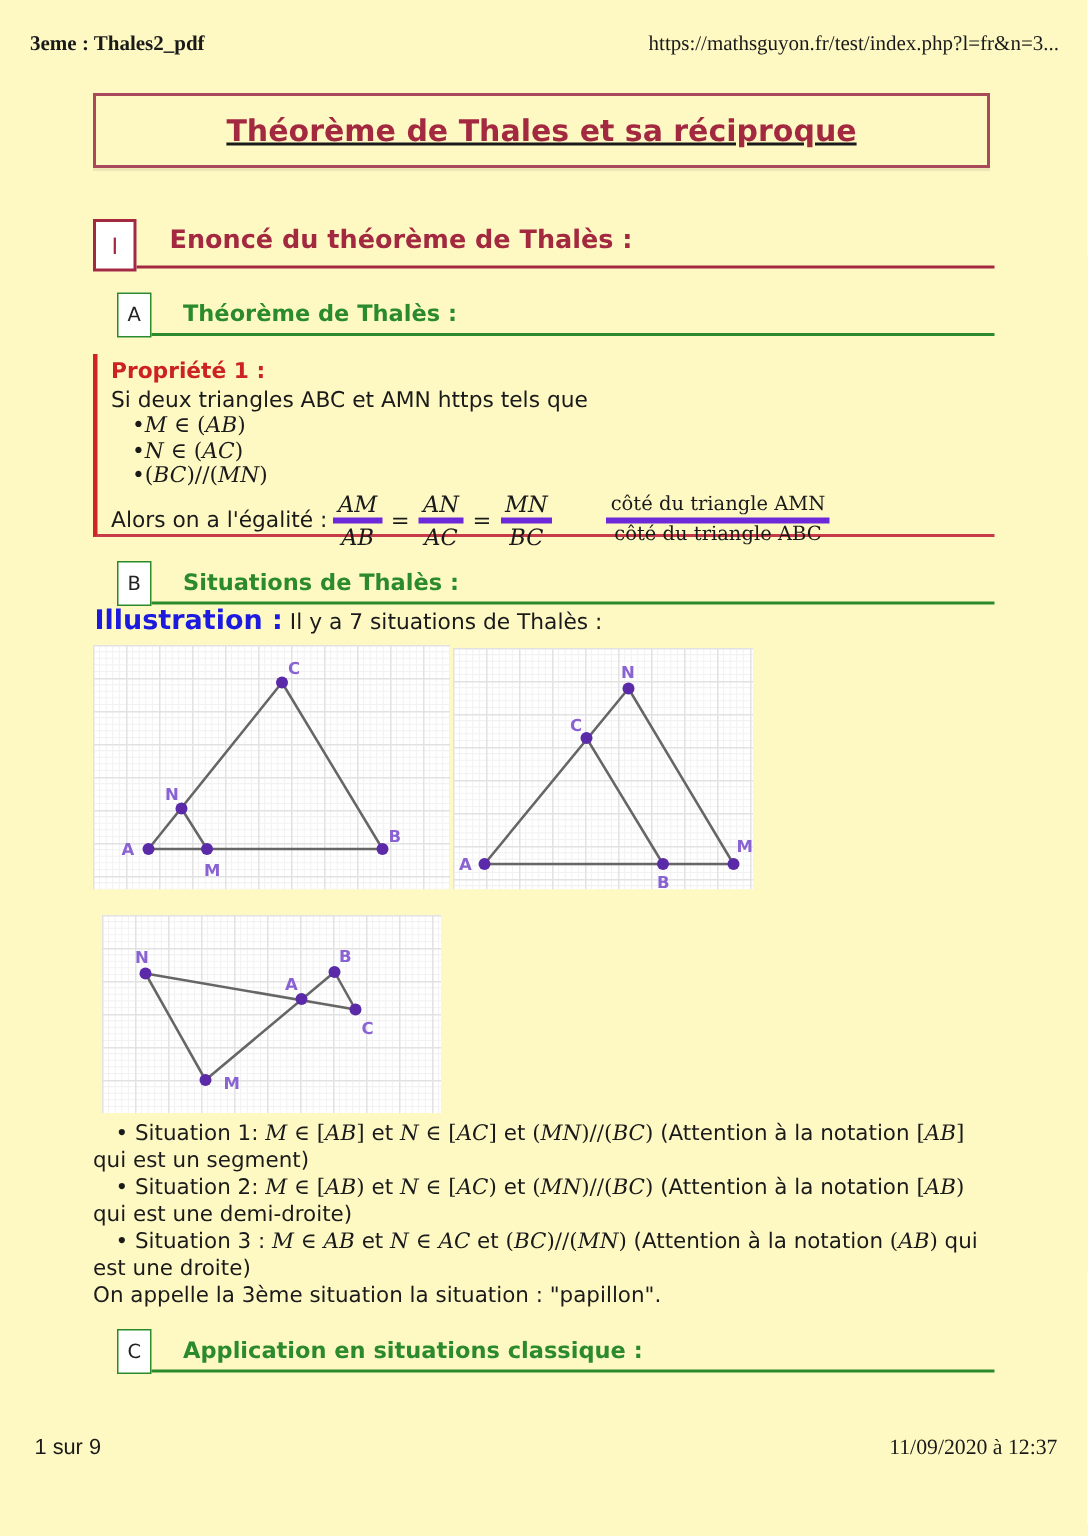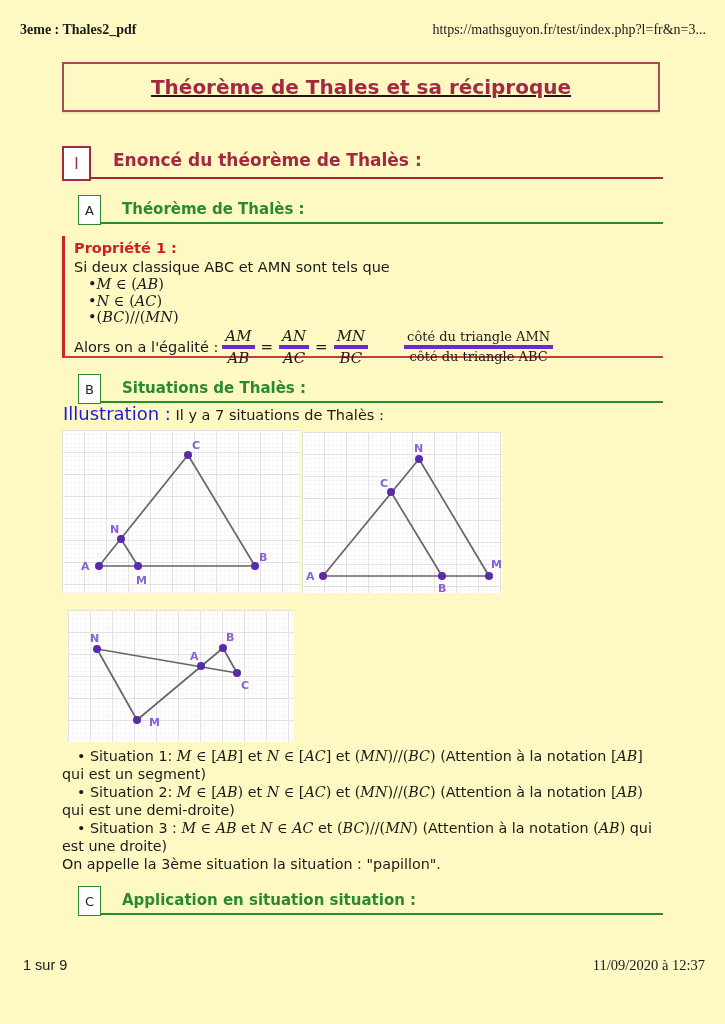--- a/index.html
+++ b/index.html
@@ -43,21 +43,21 @@
   .prop-concl{display:flex;align-items:center;margin-top:2px;}
   .concl-lbl{font-size:14.5px;}
   .frac{display:inline-block;text-align:center;vertical-align:middle;margin:0 4px;
         font-family:"DejaVu Serif",serif;font-style:italic;font-size:15px;line-height:16px;}
   .frac .num{display:block;border-bottom:4px solid #6d28d9;padding:0 3px 1px;}
   .frac .den{display:block;padding-top:1px;}
   .eq{font-family:"DejaVu Serif",serif;font-size:15px;margin:0 2px;}
   .frac-side{font-style:normal;font-size:13px;line-height:14px;margin-left:32px;}
   
   .illus{position:absolute;left:63px;top:403px;white-space:nowrap;}
-  .illus-lbl{color:var(--c-blue,#1d1ae0);font-weight:normal;font-size:18px;}
+  .illus-lbl{color:var(--c-blue,#1d1ae0);font-weight:bold;font-size:18px;}
   .illus-txt{font-size:14.5px;}
   
   .diagram{position:absolute;}
   
   .sits{position:absolute;left:62px;top:747px;width:606px;font-size:14.3px;line-height:18px;}
   .sits p{margin:0;}
   .sit{text-indent:15px;}
 </style>
 </head>
 <body>
@@ -78,21 +78,21 @@
   <div class="sec-head head-I">Enoncé du théorème de Thalès :</div>
 
   <div class="sec-rule rule-A"></div>
   <div class="letter-box box-A">
     <span>A</span>
   </div>
   <div class="sec-head head-A">Théorème de Thalès :</div>
 
   <div class="prop">
     <div class="prop-title">Propriété 1 :</div>
-    <div class="prop-intro">Si deux classique ABC et AMN sont tels que</div>
+    <div class="prop-intro">Si deux triangles ABC et AMN https tels que</div>
     <div class="pb mt">•<i>M</i> ∈ (<i>AB</i>)</div>
     <div class="pb mt">•<i>N</i> ∈ (<i>AC</i>)</div>
     <div class="pb mt">•(<i>BC</i>)//(<i>MN</i>)</div>
     <div class="prop-concl">
       <span class="concl-lbl">Alors on a l'égalité :</span>
       <span class="frac">
         <span class="num">AM</span>
         <span class="den">AB</span>
       </span>
       <span class="eq">=</span>
@@ -199,18 +199,18 @@
     <p class="sit">• Situation 1: <span class="mt"><i>M</i> ∈ [<i>AB</i>]</span> et <span class="mt"><i>N</i> ∈ [<i>AC</i>]</span> et <span class="mt">(<i>MN</i>)//(<i>BC</i>)</span> (Attention à la notation <span class="mt">[<i>AB</i>]</span> qui est un segment)</p>
     <p class="sit">• Situation 2: <span class="mt"><i>M</i> ∈ [<i>AB</i>)</span> et <span class="mt"><i>N</i> ∈ [<i>AC</i>)</span> et <span class="mt">(<i>MN</i>)//(<i>BC</i>)</span> (Attention à la notation <span class="mt">[<i>AB</i>)</span> qui est une demi-droite)</p>
     <p class="sit">• Situation 3 :   <span class="mt"><i>M</i> ∈ <i>AB</i></span> et <span class="mt"><i>N</i> ∈ <i>AC</i></span> et <span class="mt">(<i>BC</i>)//(<i>MN</i>)</span> (Attention à la notation <span class="mt">(<i>AB</i>)</span> qui est une droite)</p>
     <p class="note">On appelle la 3ème situation la situation : "papillon".</p>
   </div>
 
   <div class="sec-rule rule-C"></div>
   <div class="letter-box box-C">
     <span>C</span>
   </div>
-  <div class="sec-head head-C">Application en situation situation :</div>
+  <div class="sec-head head-C">Application en situations classique :</div>
 
   <div class="ftr-l">1 sur 9</div>
   <div class="ftr-r">11/09/2020 à 12:37</div>
 
 </div>
 
 </body></html>

